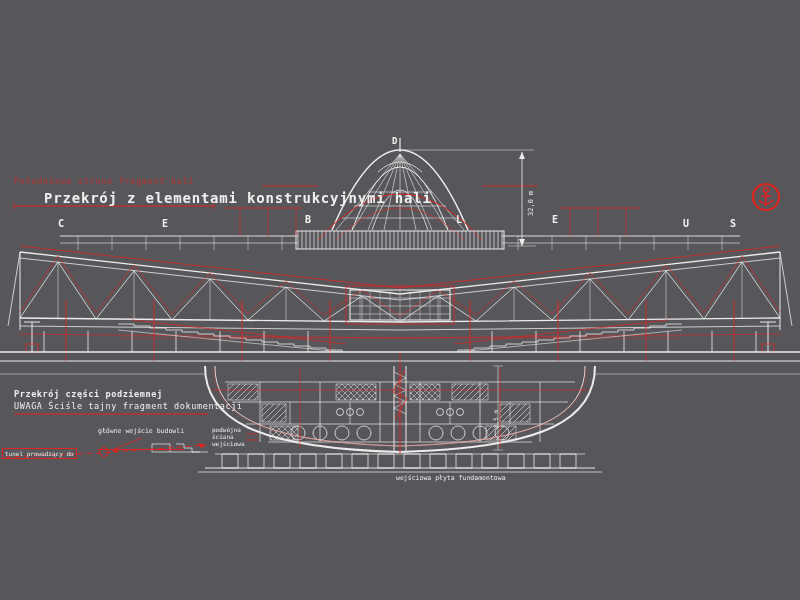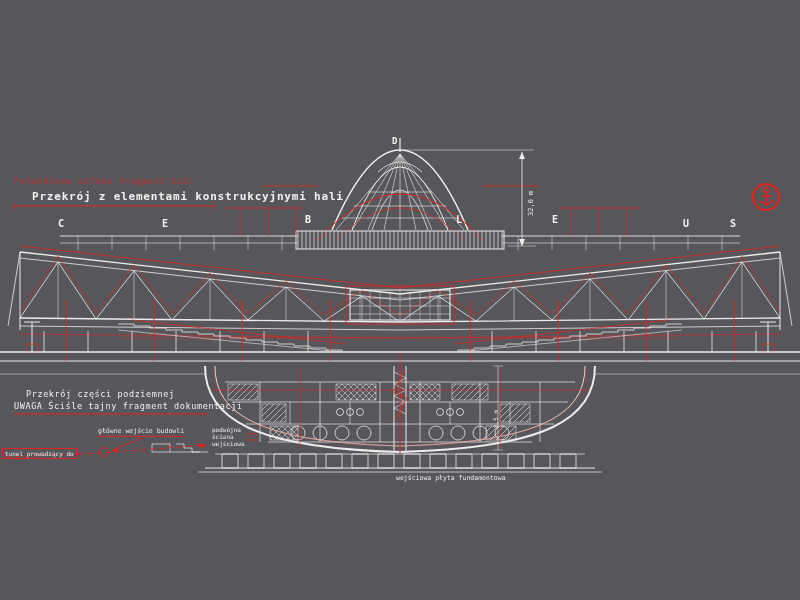--- a/index.html
+++ b/index.html
@@ -4,30 +4,30 @@
 <style>
   html,body{margin:0;padding:0;background:#3a3a3d;}
   #canvas{
     position:relative;width:800px;height:600px;overflow:hidden;
     background:#57575b;
     font-family:"DejaVu Sans Mono","Liberation Mono",monospace;
   }
   #blueprint{position:absolute;left:0;top:0;}
   .label{position:absolute;color:#f0f0f0;font-family:"DejaVu Sans Mono","Liberation Mono",monospace;}
   .title-faded{left:14px;top:177px;font-size:8px;font-weight:bold;color:#e02420;opacity:.5;letter-spacing:1px;}
-  .title-main{left:4px;top:190px;font-size:11px;font-weight:bold;letter-spacing:.8px;padding-left:28px;}
-  .title-underground{left:14px;top:389px;font-size:8.5px;font-weight:normal;letter-spacing:.6px;margin-left:12px;}
+  .title-main{left:16px;top:190px;font-size:14px;font-weight:bold;letter-spacing:.8px;padding-left:28px;}
+  .title-underground{left:14px;top:389px;font-size:8.5px;font-weight:bold;letter-spacing:.6px;}
   .title-warning{left:14px;top:401px;font-size:8.5px;font-weight:normal;letter-spacing:.6px;}
   .axis-letter{font-size:10px;font-weight:bold;color:#f2f2f2;}
   .letter-c{left:58px;top:218px;} .letter-e1{left:162px;top:218px;}
   .letter-b{left:305px;top:214px;} .letter-l{left:456px;top:214px;}
   .letter-e2{left:552px;top:214px;} .letter-u{left:683px;top:218px;}
   .letter-s{left:730px;top:218px;} .letter-d{left:392px;top:136px;font-size:9px;}
   .lbl-tunnel{left:2px;top:448px;font-size:6px;border:1px solid #e02420;padding:1px 2px;color:#eaeaea;}
-  .lbl-entrance{left:98px;top:427px;font-size:6.5px;color:#eaeaea;border-bottom:1px solid #e02420;padding-bottom:1px;}
+  .lbl-entrance{left:98px;top:427px;font-size:6.5px;color:#eaeaea;border-bottom:1px solid #e02420;padding-bottom:14px;}
   .lbl-entrywall{left:212px;top:426px;font-size:6px;line-height:1.2;color:#eaeaea;white-space:pre-line;}
   .lbl-foundation{left:396px;top:474px;font-size:6.5px;color:#eaeaea;}
   .dim-height{left:527px;top:216px;font-size:7px;color:#e6e6e6;transform:rotate(-90deg);transform-origin:0 0;}
   .dim-depth{left:492px;top:428px;font-size:6px;color:#dedede;transform:rotate(-90deg);transform-origin:0 0;}
 </style>
 </head>
 <body>
 
 <div id="canvas">
 

